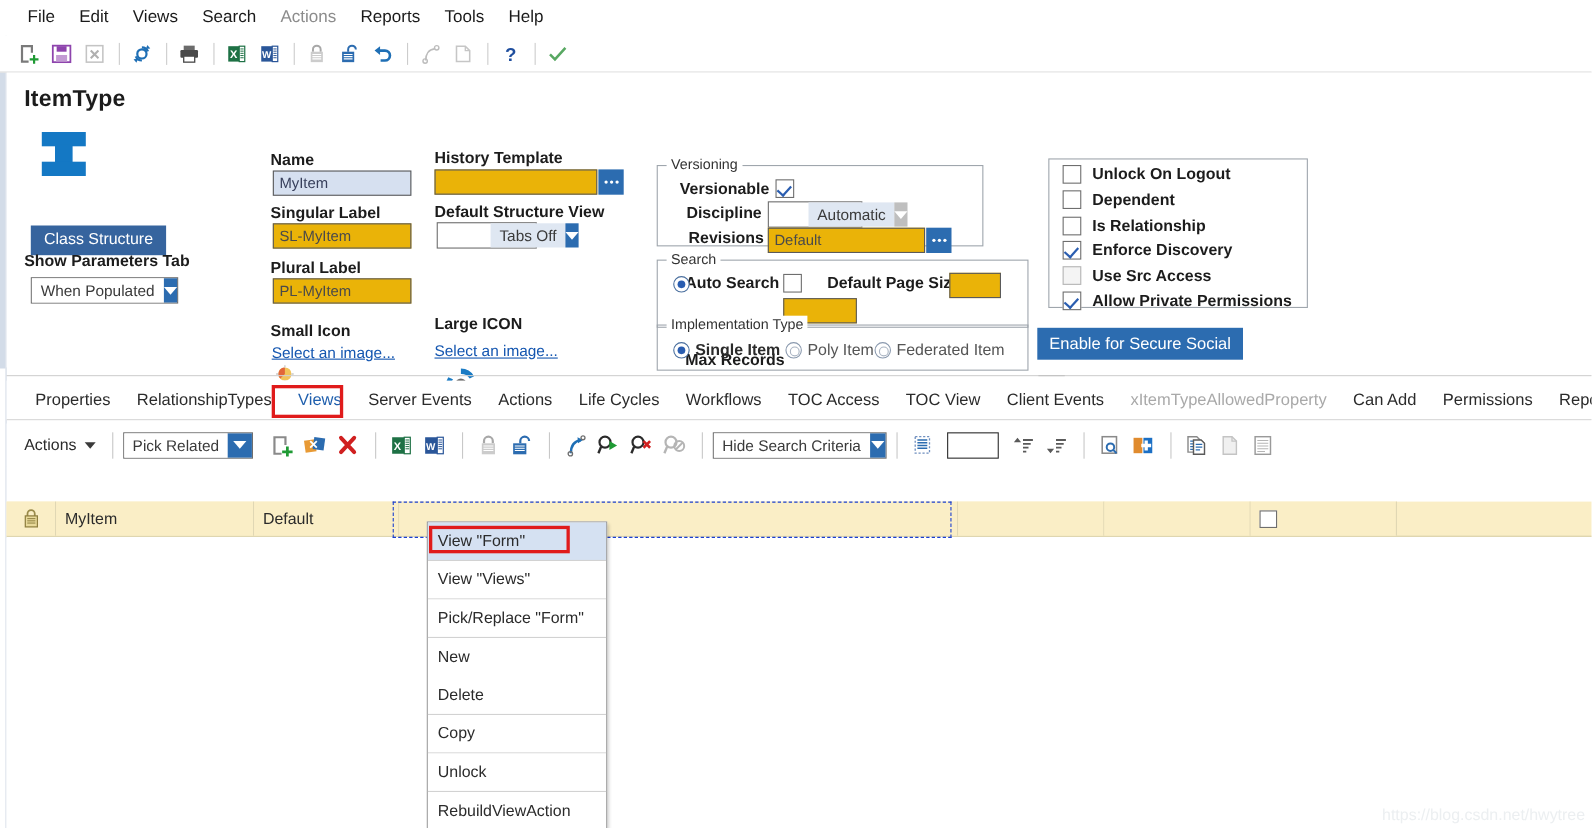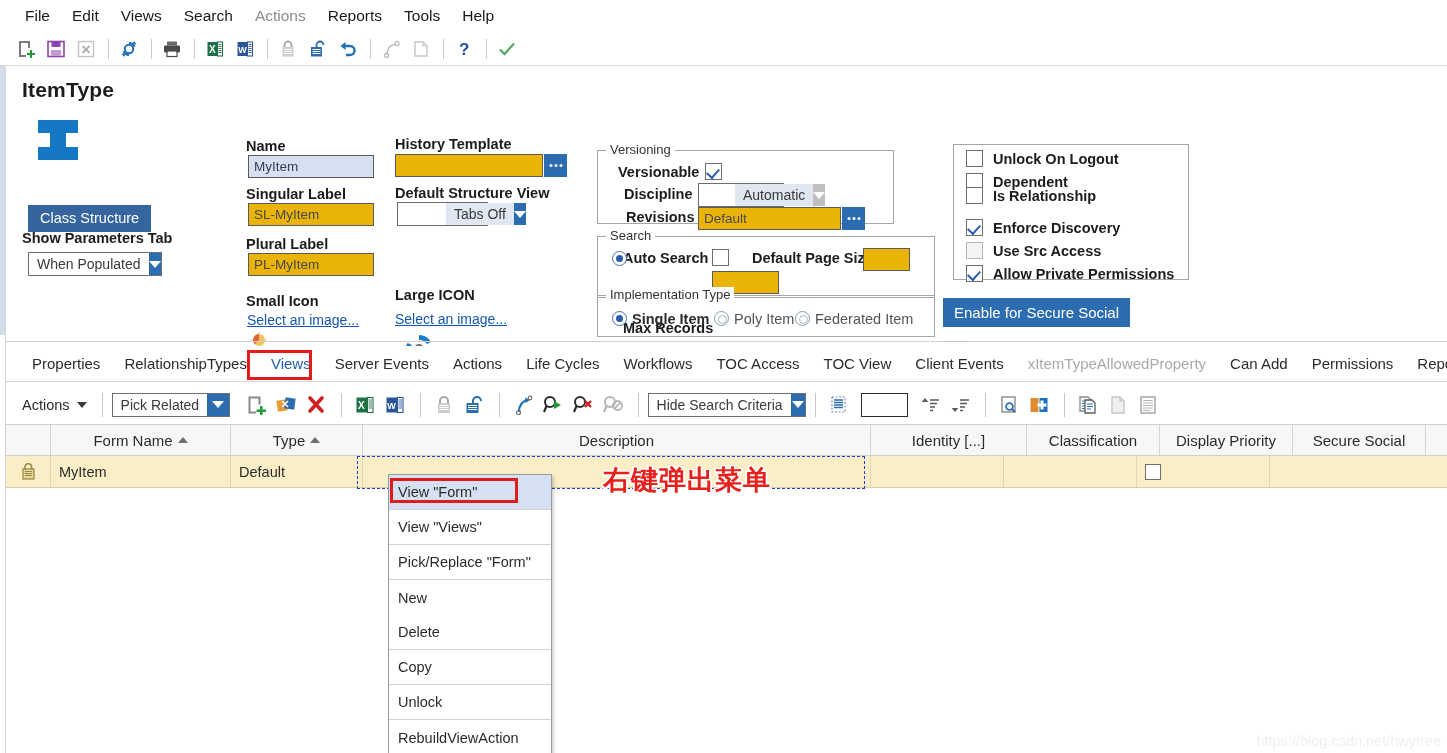--- a/index.html
+++ b/index.html
@@ -690,21 +690,21 @@
 
     <div class="chk-panel">
       <div class="chk-row" style="top:5px;">
         <span class="cbox" style="position:relative; left:0; top:0;"></span>
         <span class="ctxt">Unlock On Logout</span>
       </div>
       <div class="chk-row" style="top:28px;">
         <span class="cbox" style="position:relative; left:0; top:0;"></span>
         <span class="ctxt">Dependent</span>
       </div>
-      <div class="chk-row" style="top:42px;">
+      <div class="chk-row" style="top:52px;">
         <span class="cbox" style="position:relative; left:0; top:0;"></span>
         <span class="ctxt">Is Relationship</span>
       </div>
       <div class="chk-row" style="top:74px;">
         <span class="cbox checked" style="position:relative; left:0; top:0;"></span>
         <span class="ctxt">Enforce Discovery</span>
       </div>
       <div class="chk-row" style="top:97px;">
         <span class="cbox disabled" style="position:relative; left:0; top:0;"></span>
         <span class="ctxt">Use Src Access</span>
@@ -896,36 +896,20 @@
       <svg width="22" height="22" viewBox="0 0 22 22">
         <rect x="4" y="3" width="14" height="16" fill="#fff" stroke="#9a9a9a" stroke-width="1.3"></rect>
         <path d="M6 6.5h10M6 9h10M6 11.5h10M6 14h10M6 16.5h7" stroke="#b5b5b5" stroke-width="1"></path>
       </svg>
     </div>
   </div>
 
   <div class="grid">
     <div class="grid-body-bg"></div>
 
-    <div class="grid-headrow">
-      <div class="gh" style="width:45px;"></div>
-      <div class="gh" style="width:180px;">
-        <span>Form Name</span>
-        <span class="sort-asc"></span>
-      </div>
-      <div class="gh" style="width:132px;">
-        <span>Type</span>
-        <span class="sort-asc"></span>
-      </div>
-      <div class="gh" style="width:508px;">Description</div>
-      <div class="gh" style="width:156px;">Identity [...]</div>
-      <div class="gh" style="width:133px;">Classification</div>
-      <div class="gh" style="width:133px;">Display Priority</div>
-      <div class="gh" style="width:133px;">Secure Social</div>
-    </div>
 
     <div class="grid-row">
       <div class="gc lockcell" style="width:45px;">
         <svg width="17" height="19" viewBox="0 0 17 19">
           <path d="M5 7V5a3.3 3.3 0 0 1 6.6 0v2" fill="none" stroke="#9a8a4a" stroke-width="1.6"></path>
           <rect x="3" y="7" width="11" height="10" fill="#e8d99a" stroke="#8d7d3d" stroke-width="1.1"></rect>
           <path d="M4.8 9.5h7.4M4.8 11.5h7.4M4.8 13.5h7.4" stroke="#8d7d3d" stroke-width=".9"></path>
         </svg>
       </div>
       <div class="gc" style="width:180px;">MyItem</div>
@@ -934,21 +918,20 @@
       <div class="gc" style="width:133px;"></div>
       <div class="gc" style="width:133px;"></div>
       <div class="gc" style="width:133px;">
         <span class="cell-chk"></span>
       </div>
     </div>
   </div>
 
   <div class="row-select-outline"></div>
 
-  <div class="annot">右键弹出菜单</div>
 
   <div class="ctxmenu">
     <div class="cmi sel">View "Form"</div>
     <div class="cmi">View "Views"</div>
     <div class="cmi">Pick/Replace "Form"</div>
     <div class="cmi nb">New</div>
     <div class="cmi">Delete</div>
     <div class="cmi">Copy</div>
     <div class="cmi">Unlock</div>
     <div class="cmi">RebuildViewAction</div>

